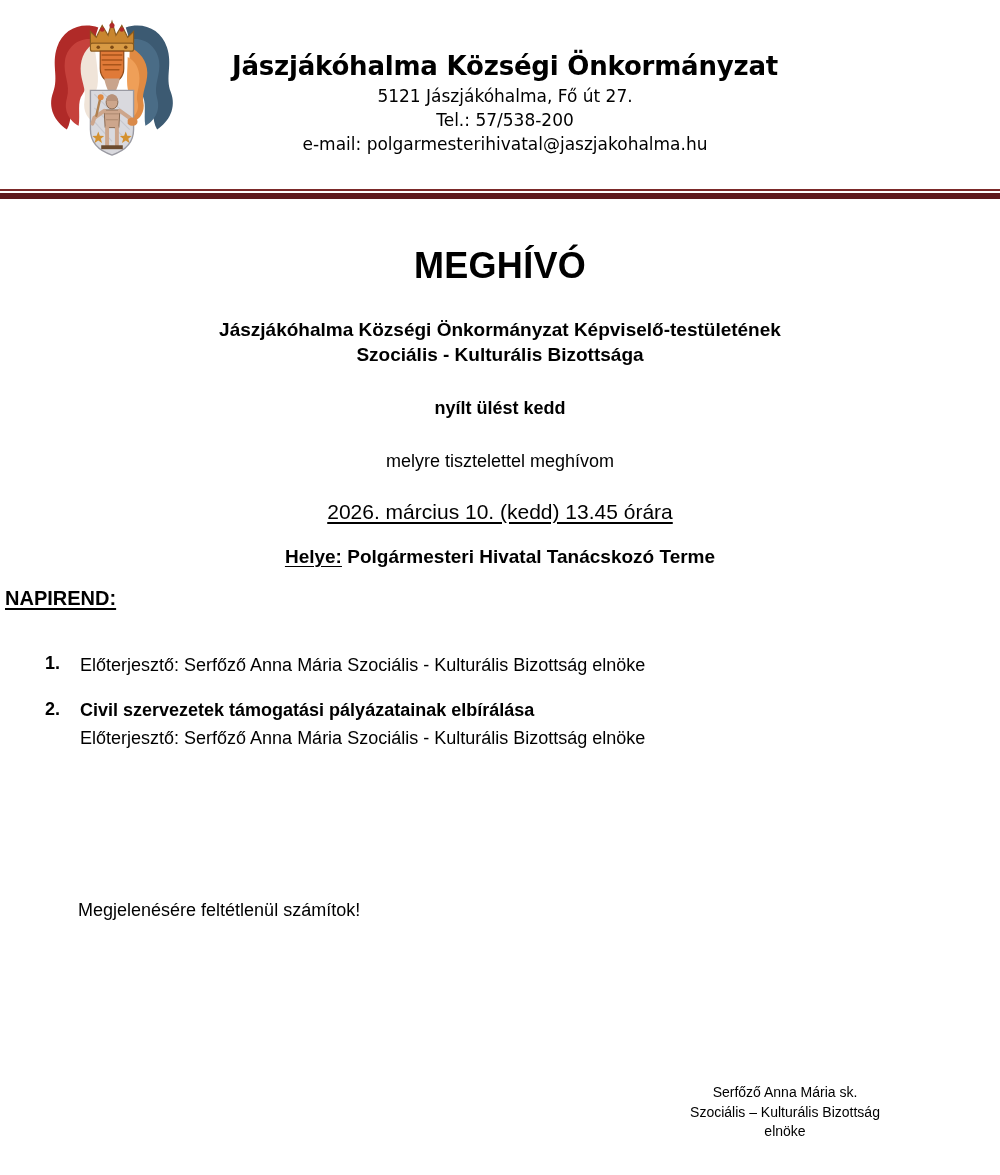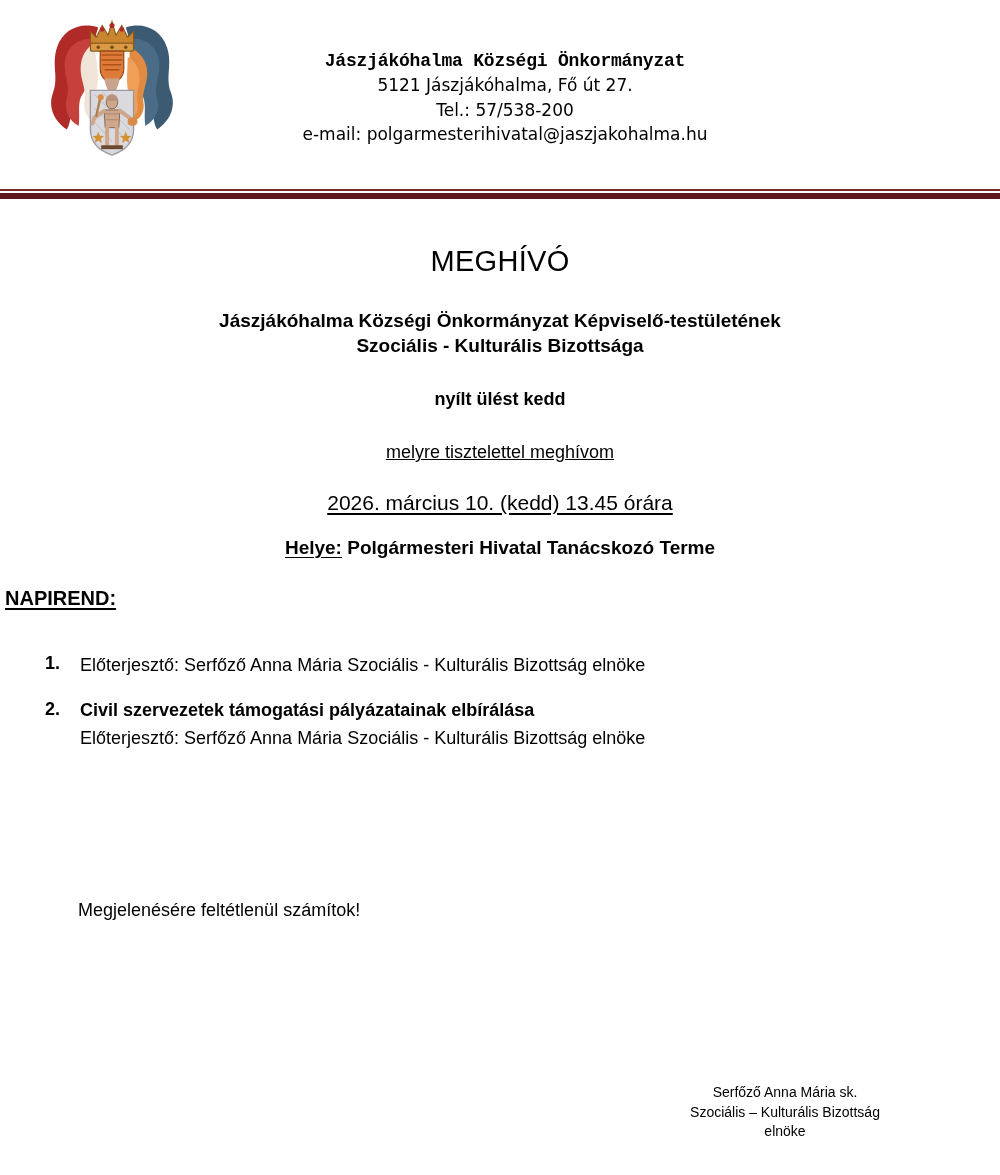--- a/index.html
+++ b/index.html
@@ -37,25 +37,24 @@
 
   .org-block {
     position: absolute;
     left: 190px;
     top: 50px;
     width: 630px;
     text-align: center;
     font-family: "DejaVu Sans", sans-serif;
   }
   .org-name {
-    font-size: 18px;
+    font-size: 26px;
     font-weight: bold;
     letter-spacing: -0.2px;
     line-height: 1.30;
-    font-family: Liberation Mono, monospace;
   }
   .org-line {
     font-size: 17px;
     font-weight: normal;
     line-height: 1.42;
   }
 
   
   .rule-wrap {
     position: absolute;
@@ -77,41 +76,40 @@
   .content {
     position: absolute;
     left: 0;
     top: 205px;
     width: 1000px;
   }
 
   .centered { text-align: center; }
 
   .title-meghivo {
-    font-size: 29px;
-    font-weight: normal;
+    font-size: 36px;
+    font-weight: bold;
     letter-spacing: 0.3px;
     margin-top: 40px;
   }
   .committee {
     font-size: 19px;
     font-weight: bold;
     line-height: 1.34;
     margin-top: 30px;
   }
   .open-session {
     font-size: 18px;
     font-weight: bold;
     margin-top: 30px;
   }
   .invite-line {
     font-size: 18px;
     font-weight: normal;
     margin-top: 32px;
-    text-decoration: underline;
   }
   .datetime {
     font-size: 21px;
     font-weight: normal;
     text-decoration: underline;
     text-underline-offset: 3px;
     margin-top: 28px;
   }
   .venue {
     font-size: 19px;

